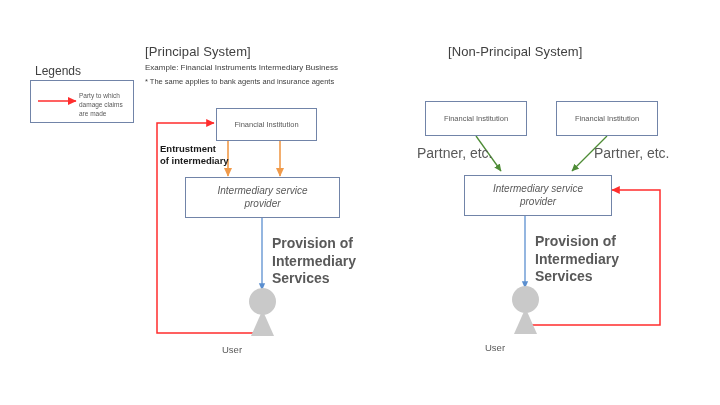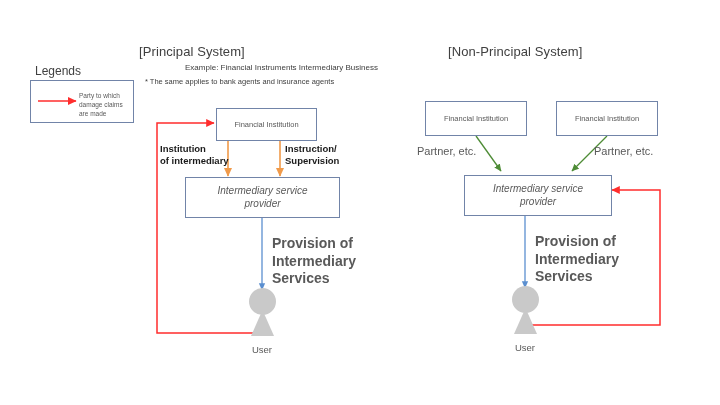--- a/index.html
+++ b/index.html
@@ -87,37 +87,37 @@
     font-weight: bold;
     font-size: 9.5px;
     color: #1a1a1a;
   }
   .edge-label.plain {
     font-size: 14px;
     color: #595959;
     font-weight: bold;
   }
   .edge-label.partner {
-    font-size: 11px;
+    font-size: 14px;
     color: #595959;
   }
   .box-label {
     font-size: 7.5px;
     color: #595959;
   }
   .box-label-lg {
     font-size: 10px;
     color: #595959;
     font-style: italic;
   }
   .user-caption {
     position: absolute;
     font-size: 9.5px;
     color: #595959;
-    text-align: center;
+    text-align: left;
     white-space: nowrap;
   }
   .person {
     position: absolute;
     pointer-events: none;
   }
 </style>
 </head>
 <body>
 
@@ -163,48 +163,44 @@
   <svg class="svg-layer" viewBox="0 0 720 405">
     <line x1="38" y1="101" x2="76" y2="101" stroke="#ff2d2d" stroke-width="1.6" marker-end="url(#head-red)"></line>
   </svg>
 
   <div class="legend-text" style="left:79px; top:92px;">
     <div>Party to which</div>
     <div>damage claims</div>
     <div>are made</div>
   </div>
 
-  <div class="panel-title" style="left:107px; top:44px;padding-left:32px;">[Principal System]</div>
-  <div class="panel-sub" style="left:145px; top:63px;margin-left:40px;">Example: Financial Instruments Intermediary Business</div>
+  <div class="panel-title" style="left:113px; top:44px;padding-left:32px;">[Principal System]</div>
+  <div class="panel-sub" style="left:145px; top:63px;">Example: Financial Instruments Intermediary Business</div>
   <div class="panel-note" style="left:145px; top:77px;">* The same applies to bank agents and insurance agents</div>
 
   <div class="node" style="left:216px; top:108px; width:101px; height:33px;">
     <span class="box-label">Financial Institution</span>
   </div>
 
   <div class="node" style="left:185px; top:177px; width:155px; height:41px; flex-direction:column;">
     <span class="box-label-lg">Intermediary service</span>
     <span class="box-label-lg">provider</span>
   </div>
 
   <svg class="person" style="left:240px; top:288px;" width="45" height="52" viewBox="0 0 45 52">
     <circle cx="22.5" cy="13.5" r="13.5" fill="#c9c9c9"></circle>
     <path d="M22.5 22 L34 48 L11 48 Z" fill="#c9c9c9"></path>
   </svg>
   <div class="user-caption" style="left:222px; top:344px; width:80px;">User</div>
 
   <div class="edge-label bold" style="left:160px; top:143px;">
-    <div>Institution</div>
+    <div>Entrustment</div>
     <div>of intermediary</div>
   </div>
 
-  <div class="edge-label bold" style="left:285px; top:143px;">
-    <div>Instruction/</div>
-    <div>Supervision</div>
-  </div>
 
   <div class="edge-label plain" style="left:272px; top:235px;">
     <div>Provision of</div>
     <div>Intermediary</div>
     <div>Services</div>
   </div>
 
   <div class="panel-title" style="left:409px; top:44px;padding-left:39px;">[Non-Principal System]</div>
 
   <div class="node" style="left:425px; top:101px; width:102px; height:35px;">

